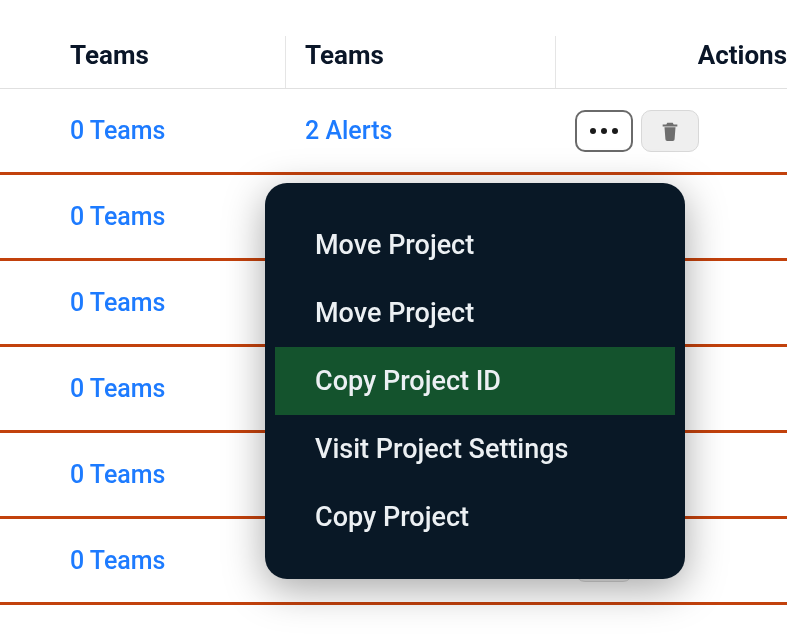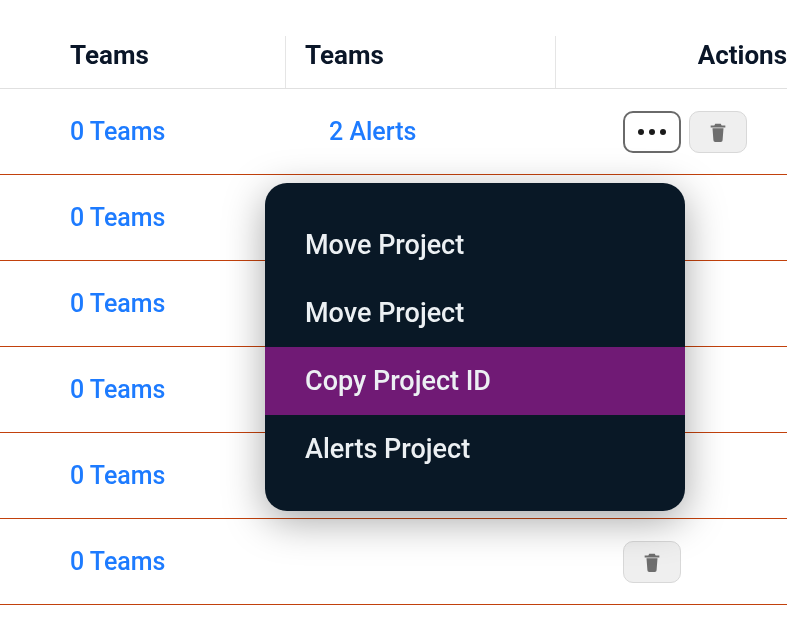--- a/index.html
+++ b/index.html
@@ -29,22 +29,21 @@
     top: -4px;
     bottom: -18px;
     width: 1px;
     background: #e5e5e5;
   }
   
   .data-row {
     display: flex;
     align-items: center;
     height: 86px;
-    border-bottom: 1px solid #c2410c;
-    gap: 24px;
+    border-bottom: 3px solid #c2410c;
   }
   
   .link {
     color: #1d7bff;
     font-size: 25px;
     font-weight: 500;
     cursor: pointer;
   }
   
   .actions-cell {
@@ -80,35 +79,35 @@
   
   .trash-svg { width: 22px; height: 24px; }
   
   .dropdown {
     position: absolute;
     left: 265px;
     top: 183px;
     width: 420px;
     background: #091826;
     border-radius: 22px;
-    padding: 28px 0;
+    padding: 28px 10px;
     box-shadow: 0 10px 40px rgba(0,0,0,0.35);
     z-index: 100;
   }
   
   .dropdown-item {
     padding: 18px 40px;
     font-size: 27px;
     font-weight: 500;
     color: #ecf0f3;
     cursor: pointer;
   }
   
   .dropdown-item.hover {
-    background: #701a75;
+    background: #14532d;
   }
 </style>
 </head>
 <body>
 
 <div class="table-wrap">
 
   <div class="header-row">
     <div class="col-teams">
       <span class="header-cell">Teams</span>
@@ -199,15 +198,16 @@
       </div>
     </div>
 
 </div>
 
 <div class="dropdown">
   <div id="dropdown-container">
       <div class="dropdown-item">Move Project</div>
       <div class="dropdown-item">Move Project</div>
       <div class="dropdown-item hover">Copy Project ID</div>
-      <div class="dropdown-item">Alerts Project</div>
+      <div class="dropdown-item">Visit Project Settings</div>
+      <div class="dropdown-item">Copy Project</div>
     </div>
 </div>
 
 </body></html>

